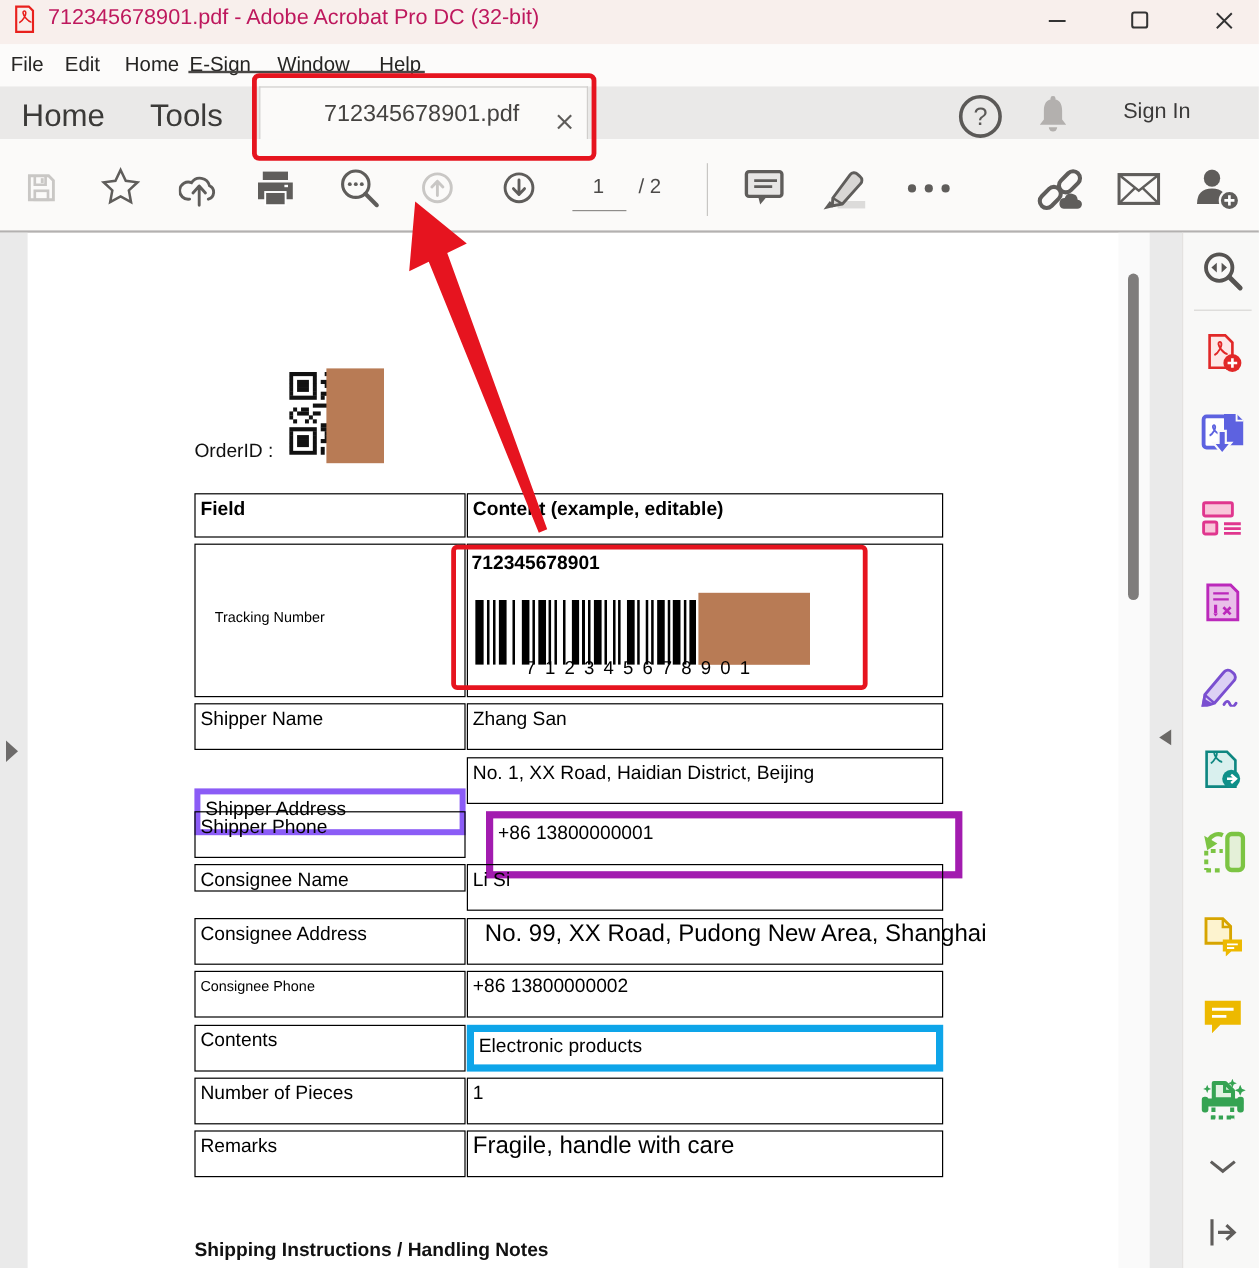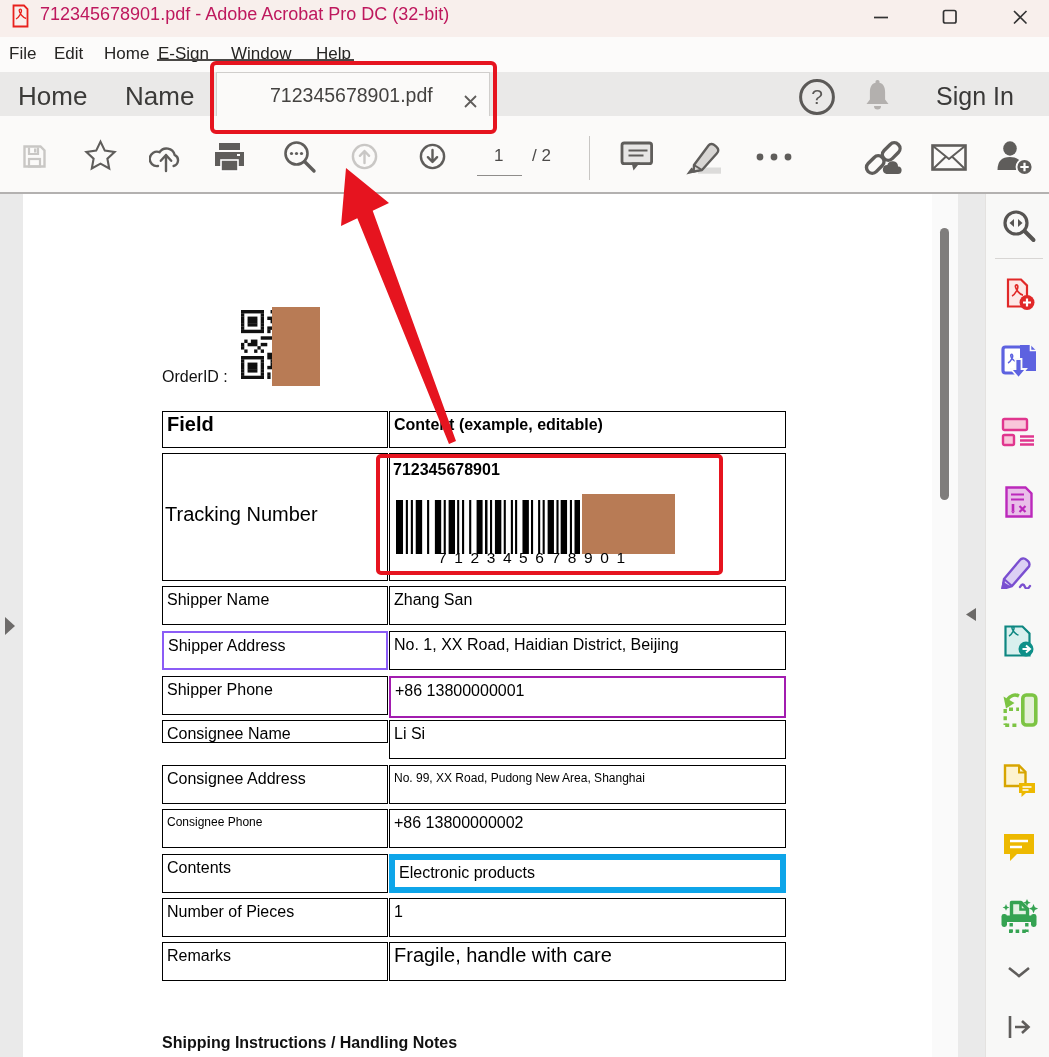--- a/index.html
+++ b/index.html
@@ -23,38 +23,38 @@
 <div class="abs" style="top:44px;left:9px;font-size:17px;color:#262523">File</div>
 <div class="abs" style="top:44px;left:54px;font-size:17px;color:#262523">Edit</div>
 <div class="abs" style="top:44px;left:104px;font-size:17px;color:#262523">Home</div>
 <div class="abs" style="top:44px;left:158px;font-size:17px;color:#262523">E-Sign</div>
 <div class="abs" style="top:44px;left:231px;font-size:17px;color:#262523">Window</div>
 <div class="abs" style="top:44px;left:316px;font-size:17px;color:#262523">Help</div>
 <div class="abs" style="left:157px;top:59px;width:197px;height:2px;background:#4a4846"></div>
 
 <div class="abs" style="left:0;top:72px;width:1049px;height:44px;background:#eae9e8"></div>
 <div class="abs" style="top:81px;left:18px;font-size:26px;color:#3b3a38">Home</div>
-<div class="abs" style="top:81px;left:125px;font-size:26px;color:#3b3a38">Name</div>
+<div class="abs" style="top:81px;left:125px;font-size:26px;color:#3b3a38">Tools</div>
 
 <div class="abs" style="left:216px;top:72px;width:274px;height:44px;background:#fbfaf9;border:1px solid #d0cecc;border-bottom:none;box-sizing:border-box"></div>
 <div class="abs" style="top:84px;left:270px;font-size:19.5px;color:#444240">712345678901.pdf</div>
 <svg class="abs" style="left:464px;top:95px" width="13" height="13">
     <path d="M1 1 l11 11 M12 1 l-11 11" stroke="#5f5d5b" stroke-width="1.8"></path>
   </svg>
 
 <svg class="abs" style="left:798px;top:78px" width="38" height="38" viewBox="0 0 38 38">
  <circle cx="19" cy="19" r="16.4" fill="none" stroke="#5b5957" stroke-width="3"></circle>
  <text x="19" y="26" font-size="21px" font-weight="normal" fill="#5b5957" text-anchor="middle" font-family="Liberation Sans">?</text>
 </svg>
 <svg class="abs" style="left:864px;top:79px" width="27" height="33" viewBox="0 0 27 33">
  <rect x="11.4" y="1" width="4.2" height="4" rx="2" fill="#b3b0ae"></rect>
  <path d="M13.5 3.5 c-5.4 0-7.6 4.2-7.6 9.5 v7.5 l-3.4 4.5 h22 l-3.4-4.5 v-7.5 c0-5.3-2.2-9.5-7.6-9.5z" fill="#b3b0ae"></path>
  <path d="M10 27 a3.5 3.5 0 0 0 7 0z" fill="#b3b0ae"></path>
 </svg>
-<div class="abs" style="top:82px;left:936px;font-size:25px;font-weight:400;color:#3a3938">Sign In</div>
+<div class="abs" style="top:82px;left:936px;font-size:18px;font-weight:400;color:#3a3938">Sign In</div>
 
 <div class="abs" style="left:0;top:116px;width:1049px;height:76px;background:#fbfaf9;border-bottom:2px solid #b3b1b0;box-sizing:content-box"></div>
 <svg style="position:absolute;left:21px;top:143px" width="27" height="27" viewBox="0 0 27 27">
     <path d="M3.5 3.5h16l4 4v16h-20z" fill="none" stroke="#c9c7c5" stroke-width="2.4"></path>
     <path d="M8 4.5v6.5h9V4.5" fill="none" stroke="#c9c7c5" stroke-width="2.2"></path>
     <rect x="13" y="5.5" width="2.4" height="4" fill="#c9c7c5"></rect>
     <rect x="8" y="16" width="11" height="7.5" fill="none" stroke="#c9c7c5" stroke-width="2.2"></rect>
   </svg>
 <svg style="position:absolute;left:84px;top:139px" width="33" height="33" viewBox="0 0 33 33">
     <path d="M16.5 2.6 L20.8 11.6 L30.6 12.9 L23.4 19.7 L25.2 29.5 L16.5 24.7 L7.8 29.5 L9.6 19.7 L2.4 12.9 L12.2 11.6 Z" fill="none" stroke="#5f5d5b" stroke-width="2.1"></path>
@@ -329,60 +329,60 @@
     <rect x="62.43" y="62.43" width="3.29" height="3.44"></rect>
     <rect x="0.00" y="65.71" width="23.00" height="3.44"></rect>
     <rect x="26.29" y="65.71" width="3.29" height="3.44"></rect>
     <rect x="32.86" y="65.71" width="3.29" height="3.44"></rect>
     <rect x="39.43" y="65.71" width="6.57" height="3.44"></rect>
     <rect x="52.57" y="65.71" width="6.57" height="3.44"></rect>
     <rect x="62.43" y="65.71" width="3.29" height="3.44"></rect>
   </svg>
 <div class="abs" style="left:272px;top:307px;width:48px;height:79px;background:#b87b55"></div>
 <div style="position:absolute;left:162px;top:411px;width:226px;height:37px;border:1px solid #000;box-sizing:border-box">
-    <div style="position:absolute;left:4px;top:3px;font-weight:bold;font-size:20px;line-height:19px;white-space:nowrap">Field</div>
+    <div style="position:absolute;left:4px;top:3px;font-weight:bold;font-size:16px;line-height:19px;white-space:nowrap">Field</div>
   </div>
 <div style="position:absolute;left:389px;top:411px;width:397px;height:37px;border:1px solid #000;box-sizing:border-box">
     <div style="position:absolute;left:4px;top:3px;font-weight:bold;font-size:16px;line-height:19px;white-space:nowrap">Content (example, editable)</div>
   </div>
 <div style="position:absolute;left:162px;top:453px;width:226px;height:128px;border:1px solid #000;box-sizing:border-box">
-    <div style="position:absolute;left:2px;top:51px;font-size:20px;line-height:19px;white-space:nowrap">Tracking Number</div>
+    <div style="position:absolute;left:16px;top:51px;font-size:12px;line-height:19px;white-space:nowrap">Tracking Number</div>
   </div>
 <div style="position:absolute;left:389px;top:453px;width:397px;height:128px;border:1px solid #000;box-sizing:border-box">
     <div style="position:absolute;left:3px;top:7px;font-weight:bold;font-size:16px">712345678901</div>
   </div>
 <div style="position:absolute;left:162px;top:586px;width:226px;height:39px;border:1px solid #000;box-sizing:border-box">
     <div style="position:absolute;left:4px;top:3px;font-size:16px;line-height:19px;white-space:nowrap">Shipper Name</div>
   </div>
 <div style="position:absolute;left:389px;top:586px;width:397px;height:39px;border:1px solid #000;box-sizing:border-box">
     <div style="position:absolute;left:4px;top:3px;font-size:16px;line-height:19px;white-space:nowrap">Zhang San</div>
   </div>
-<div style="position:absolute;left:162px;top:631px;width:226px;height:39px;border:2px solid #8b5cf6;box-sizing:border-box">
+<div style="position:absolute;left:162px;top:657px;width:226px;height:39px;border:5px solid #8b5cf6;box-sizing:border-box">
     <div style="position:absolute;left:4px;top:3px;font-size:16px;line-height:19px;white-space:nowrap">Shipper Address</div>
   </div>
 <div style="position:absolute;left:389px;top:631px;width:397px;height:39px;border:1px solid #000;box-sizing:border-box">
     <div style="position:absolute;left:4px;top:3px;font-size:16px;line-height:19px;white-space:nowrap">No. 1, XX Road, Haidian District, Beijing</div>
   </div>
 <div style="position:absolute;left:162px;top:676px;width:226px;height:39px;border:1px solid #000;box-sizing:border-box">
     <div style="position:absolute;left:4px;top:3px;font-size:16px;line-height:19px;white-space:nowrap">Shipper Phone</div>
   </div>
-<div style="position:absolute;left:389px;top:676px;width:397px;height:42px;border:2px solid #a21caf;box-sizing:border-box">
+<div style="position:absolute;left:405px;top:676px;width:397px;height:56px;border:6px solid #a21caf;box-sizing:border-box">
     <div style="position:absolute;left:4px;top:3px;font-size:16px;line-height:19px;white-space:nowrap">+86 13800000001</div>
   </div>
 <div style="position:absolute;left:162px;top:720px;width:226px;height:23px;border:1px solid #000;box-sizing:border-box">
     <div style="position:absolute;left:4px;top:3px;font-size:16px;line-height:19px;white-space:nowrap">Consignee Name</div>
   </div>
 <div style="position:absolute;left:389px;top:720px;width:397px;height:39px;border:1px solid #000;box-sizing:border-box">
     <div style="position:absolute;left:4px;top:3px;font-size:16px;line-height:19px;white-space:nowrap">Li Si</div>
   </div>
 <div style="position:absolute;left:162px;top:765px;width:226px;height:39px;border:1px solid #000;box-sizing:border-box">
     <div style="position:absolute;left:4px;top:3px;font-size:16px;line-height:19px;white-space:nowrap">Consignee Address</div>
   </div>
 <div style="position:absolute;left:389px;top:765px;width:397px;height:39px;border:1px solid #000;box-sizing:border-box">
-    <div style="position:absolute;left:4px;top:3px;font-size:12px;line-height:19px;white-space:nowrap">No. 99, XX Road, Pudong New Area, Shanghai</div>
+    <div style="position:absolute;left:14px;top:3px;font-size:20px;line-height:19px;white-space:nowrap">No. 99, XX Road, Pudong New Area, Shanghai</div>
   </div>
 <div style="position:absolute;left:162px;top:809px;width:226px;height:39px;border:1px solid #000;box-sizing:border-box">
     <div style="position:absolute;left:4px;top:3px;font-size:12px;line-height:19px;white-space:nowrap">Consignee Phone</div>
   </div>
 <div style="position:absolute;left:389px;top:809px;width:397px;height:39px;border:1px solid #000;box-sizing:border-box">
     <div style="position:absolute;left:4px;top:3px;font-size:16px;line-height:19px;white-space:nowrap">+86 13800000002</div>
   </div>
 <div style="position:absolute;left:162px;top:854px;width:226px;height:39px;border:1px solid #000;box-sizing:border-box">
     <div style="position:absolute;left:4px;top:3px;font-size:16px;line-height:19px;white-space:nowrap">Contents</div>
   </div>

